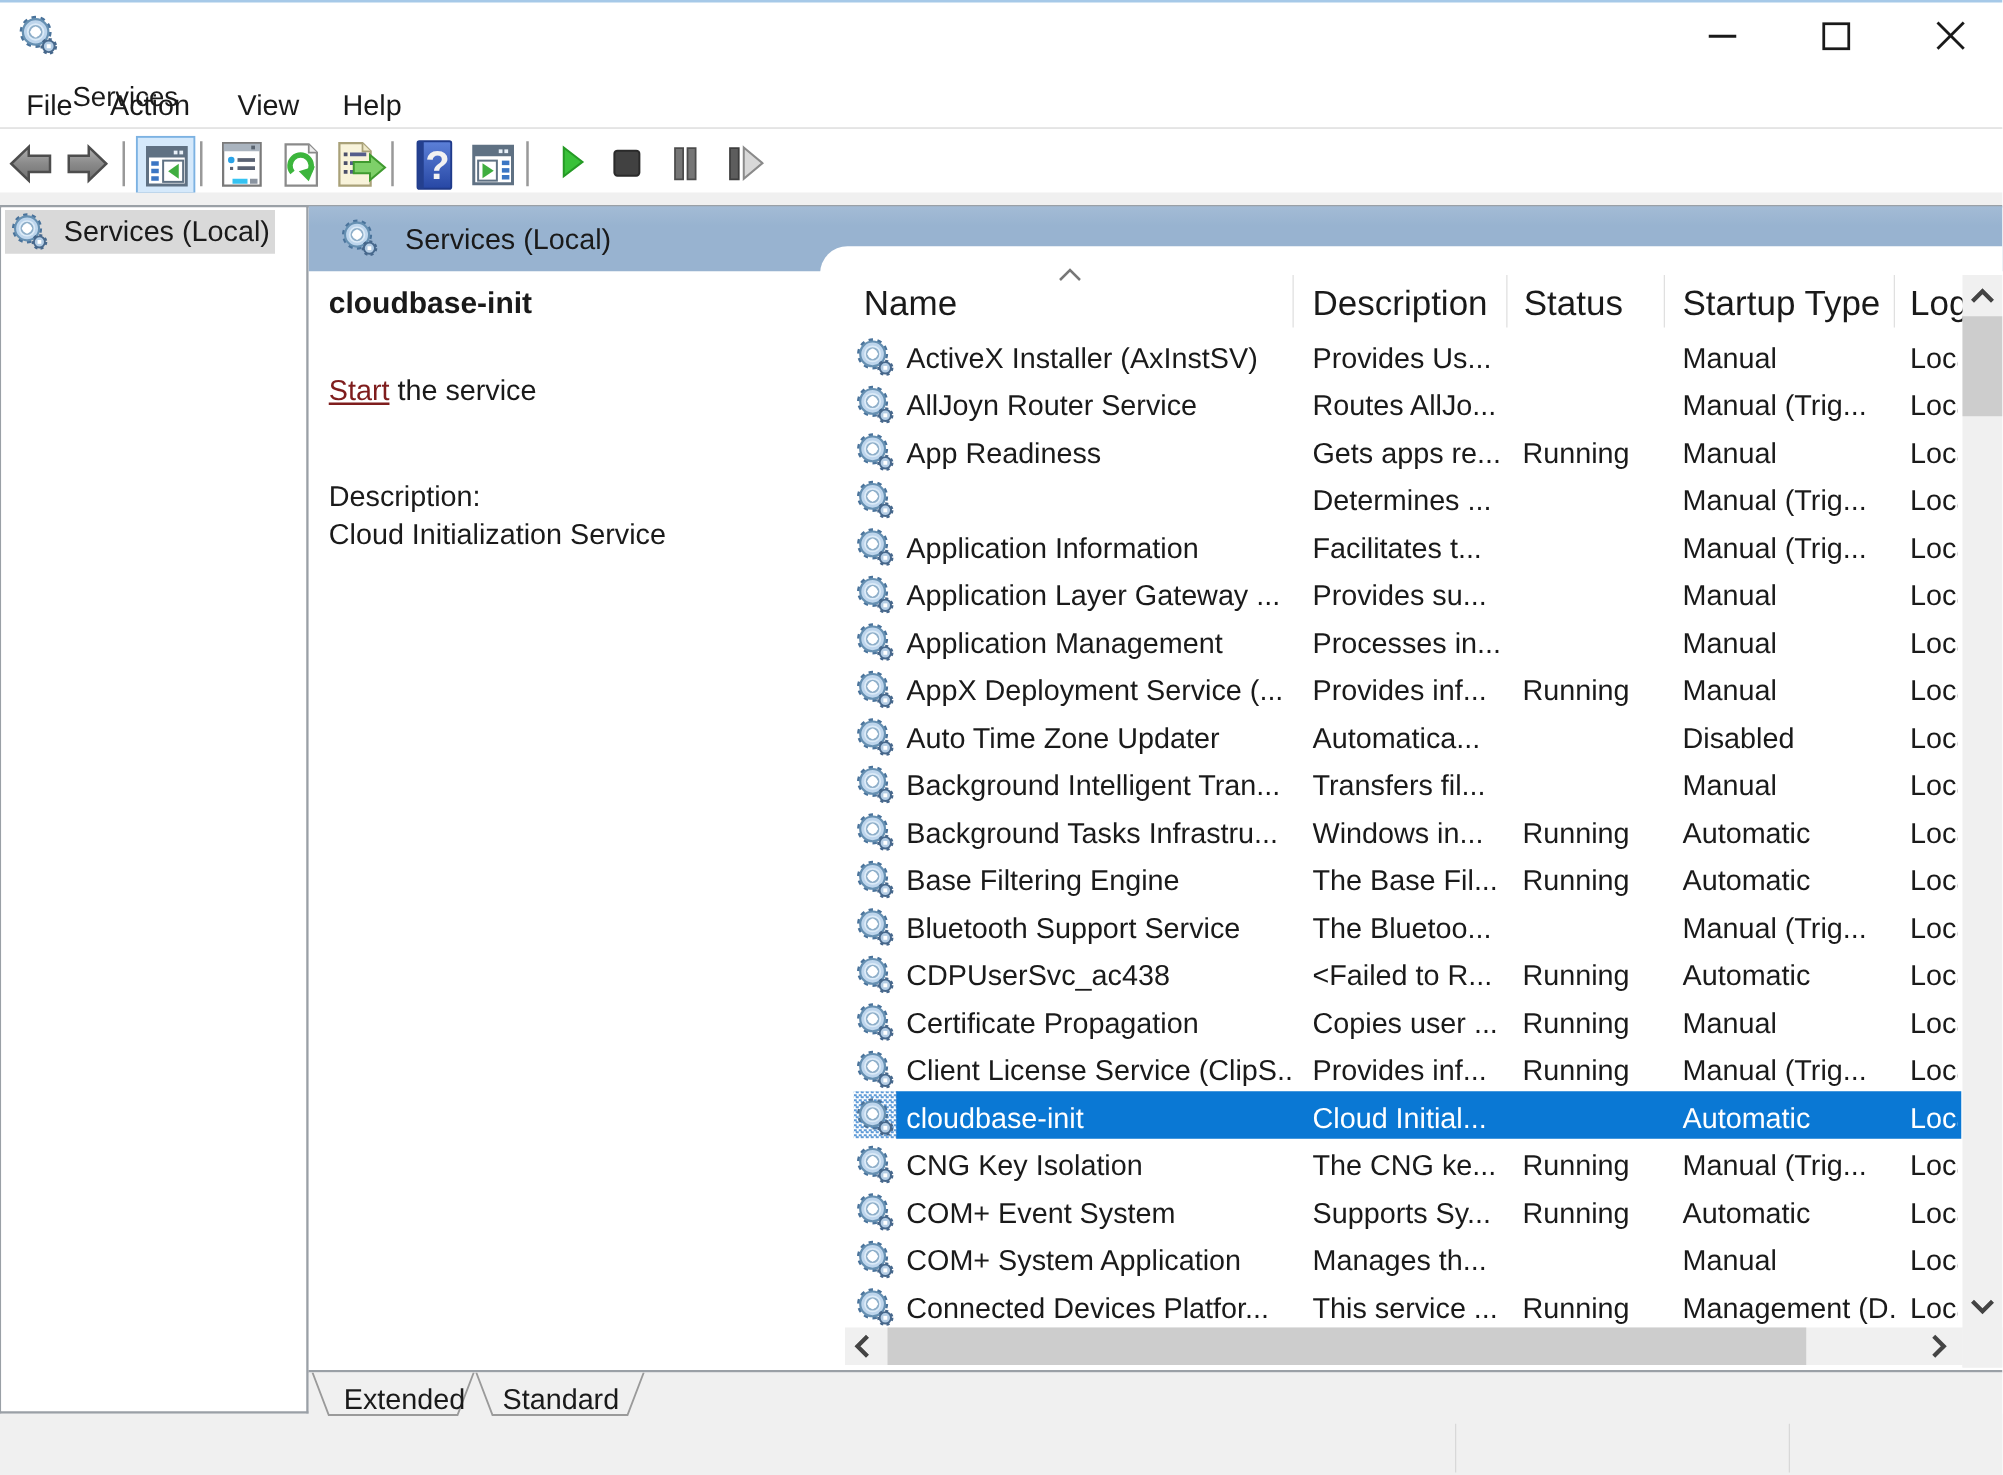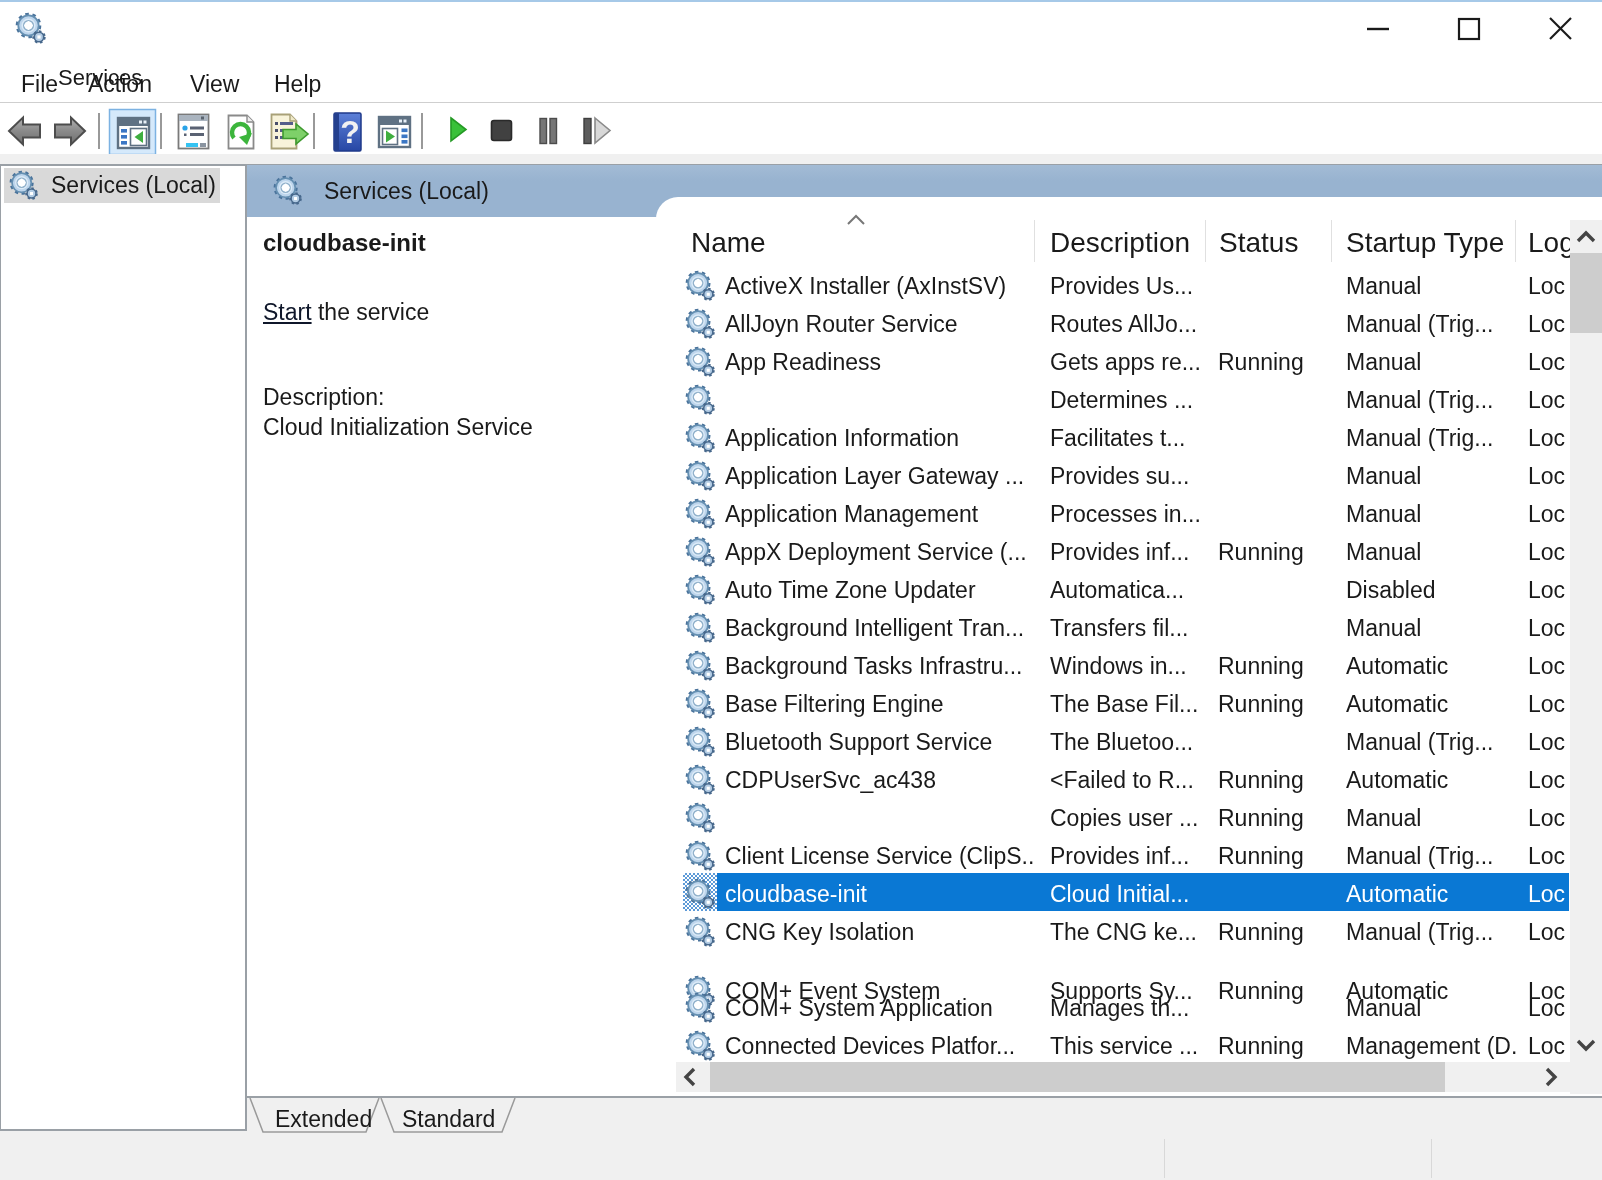--- a/index.html
+++ b/index.html
@@ -23,21 +23,21 @@
   #bandtext{left:324px;top:165px;height:52px;line-height:52px;font-size:23px;}
   #page{left:656px;top:197px;width:946px;height:899px;background:#fff;border-top-left-radius:22px;}
   #botline{left:247px;top:1096px;width:1355px;height:2px;background:#9aa0a6;}
   #tabstrip{left:247px;top:1098px;width:1355px;height:82px;background:#f0f0f0;}
   #statusbar{left:0;top:1131px;width:1602px;height:49px;background:#f0f0f0;}
   .ssep{top:1139px;width:1px;height:39px;background:#d8d8d8;}
   
   #svcname{left:263px;top:229px;font-size:24px;font-weight:bold;}
   #startsvc{left:263px;top:299px;font-size:23px;}
   #desc{left:263px;top:382px;font-size:23px;line-height:30px;}
-  a.lnk{color:#0f172a;text-decoration:underline;}
+  a.lnk{color:#7f1d1d;text-decoration:underline;}
   
   #hdr{left:668px;top:220px;width:901px;height:45px;font-size:28px;}
   .hcell{position:absolute;top:0;height:45px;line-height:45px;}
   .hsep{position:absolute;top:0px;width:1px;height:42px;background:#e0e0e0;}
   .row{position:absolute;left:668px;width:901px;height:38px;font-size:23px;line-height:38px;}
   .row .c{position:absolute;top:2px;height:38px;overflow:hidden;white-space:nowrap;}
   .cname{left:57px;width:310px;}
   .cdesc{left:382px;width:150px;}
   .cstat{left:550px;width:120px;}
   .cstart{left:678px;width:170px;}
@@ -344,20 +344,21 @@
       <div class="c cname">CDPUserSvc_ac438</div>
       <div class="c cdesc">&lt;Failed to R...</div>
       <div class="c cstat">Running</div>
       <div class="c cstart">Automatic</div>
       <div class="c clog">Local Syste...</div>
     </div>
 <div class="row" style="top:797px">
       <svg class="gicon">
         <use href="#gear"></use>
       </svg>
+      <div class="c cname">Certificate Propagation</div>
       <div class="c cdesc">Copies user ...</div>
       <div class="c cstat">Running</div>
       <div class="c cstart">Manual</div>
       <div class="c clog">Local Syste...</div>
     </div>
 <div class="row" style="top:835px">
       <svg class="gicon">
         <use href="#gear"></use>
       </svg>
       <div class="c cname">Client License Service (ClipS...</div>
@@ -380,21 +381,21 @@
 <div class="row" style="top:911px">
       <svg class="gicon">
         <use href="#gear"></use>
       </svg>
       <div class="c cname">CNG Key Isolation</div>
       <div class="c cdesc">The CNG ke...</div>
       <div class="c cstat">Running</div>
       <div class="c cstart">Manual (Trig...</div>
       <div class="c clog">Local Syste...</div>
     </div>
-<div class="row" style="top:970px">
+<div class="row" style="top:949px">
       <svg class="gicon">
         <use href="#gear"></use>
       </svg>
       <div class="c cname">COM+ Event System</div>
       <div class="c cdesc">Supports Sy...</div>
       <div class="c cstat">Running</div>
       <div class="c cstart">Automatic</div>
       <div class="c clog">Local Syste...</div>
     </div>
 <div class="row" style="top:987px">

